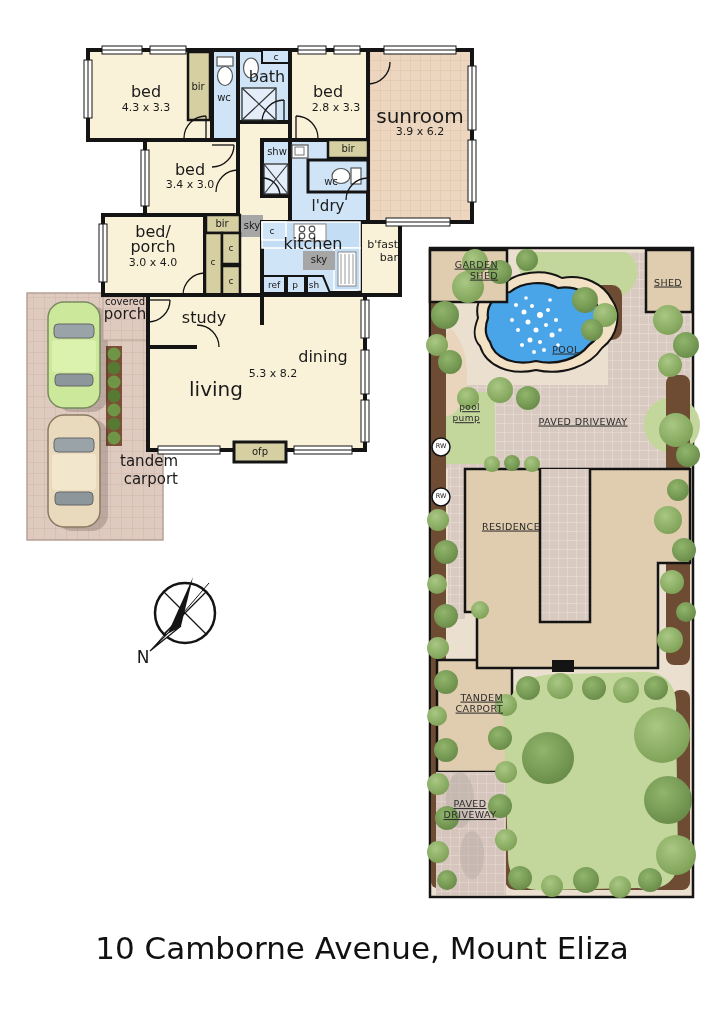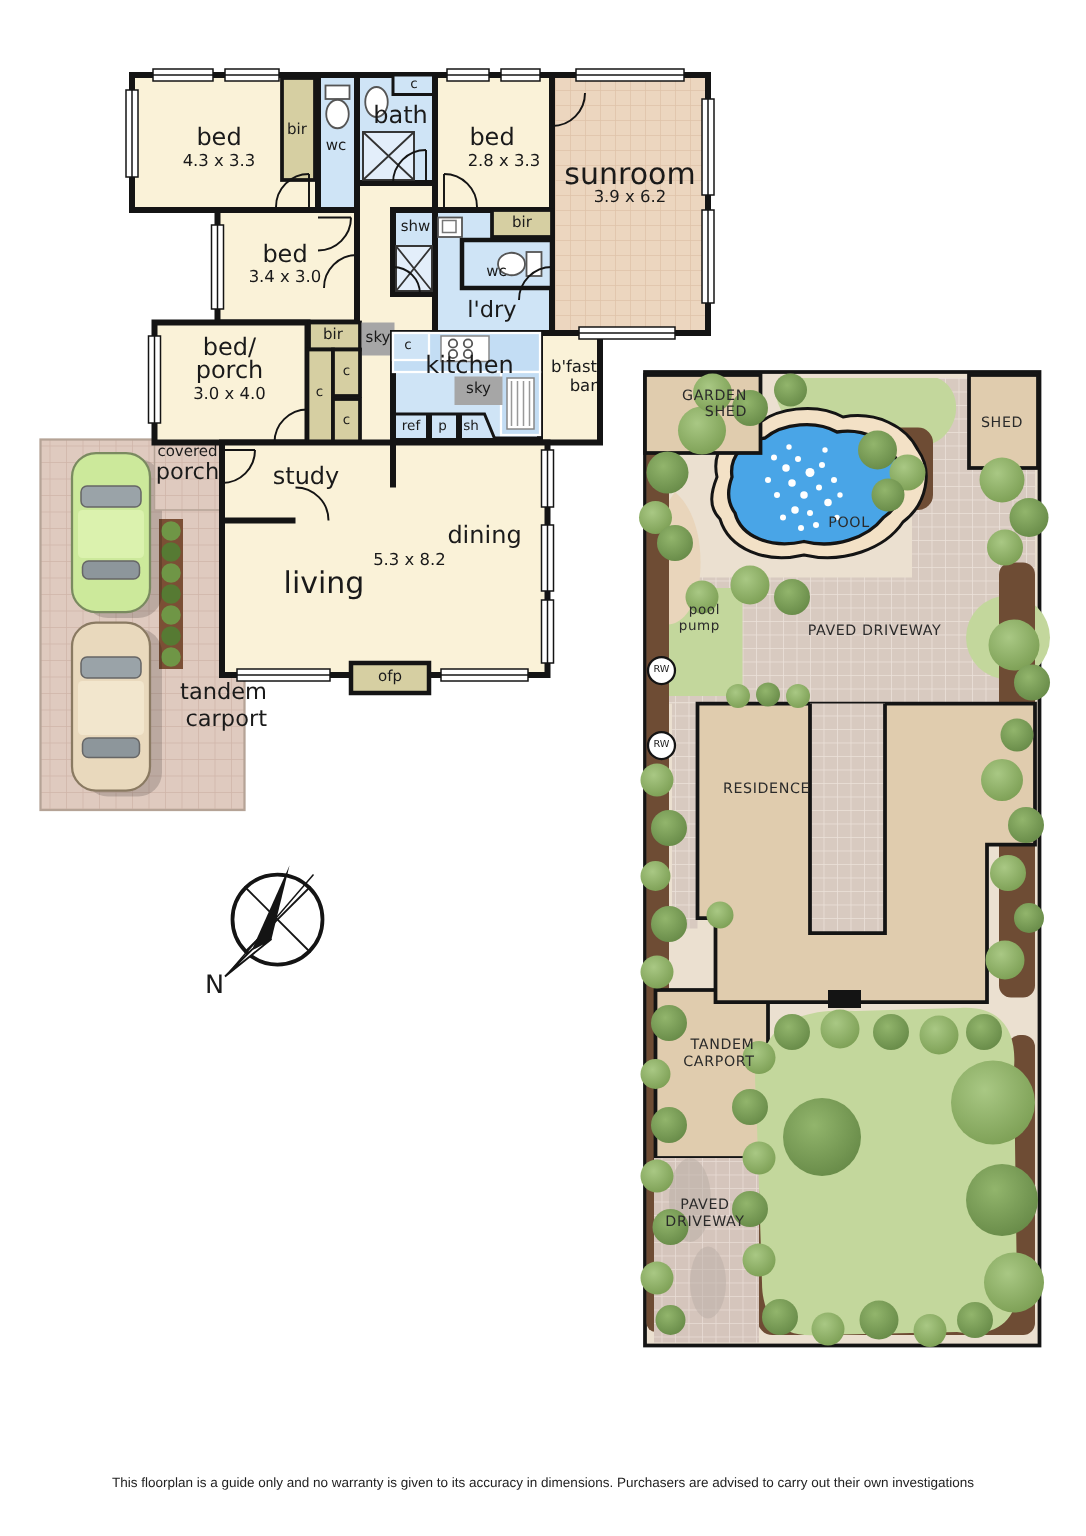--- a/index.html
+++ b/index.html
@@ -4,21 +4,21 @@
 <style>
   html,body{margin:0;padding:0;background:#fff;}
   #canvas{position:relative;width:724px;height:1024px;background:#fff;margin:0 auto;overflow:hidden;
           font-family:"DejaVu Sans",sans-serif;}
   #plan-svg{position:absolute;left:0;top:0;}
   .lb{position:absolute;color:#1a1a1a;white-space:nowrap;transform:translate(-50%,-50%);
       font-family:"DejaVu Sans",sans-serif;line-height:1.15;text-align:center;}
   .lbL{position:absolute;color:#1a1a1a;transform:translateY(-50%);
        font-family:"DejaVu Sans",sans-serif;line-height:1.2;text-align:right;}
   .wrap{white-space:normal;}
-  .site{color:#2a2a2a;letter-spacing:.4px;}
+  .site{color:#2a2a2a;letter-spacing:.4px;text-decoration:underline;}
   #title{position:absolute;left:0;top:930px;width:724px;text-align:center;font-size:31px;color:#111;
          font-family:"DejaVu Sans",sans-serif;}
   .disc{position:absolute;left:0;width:724px;text-align:center;font-size:9px;color:#222;
         font-family:"Liberation Sans",sans-serif;}
 </style>
 </head>
 <body>
 
 <div id="canvas">
 
@@ -389,15 +389,15 @@
 <div class="lbL wrap site" style="left:450px;top:413px;font-size:9px;width:30px">pool pump</div>
 <div class="lb site" style="left:583px;top:422px;font-size:9.5px">PAVED DRIVEWAY</div>
 <div class="lb site" style="left:511px;top:527px;font-size:9.5px">RESIDENCE</div>
 <div class="lbL wrap site" style="left:445px;top:703px;font-size:9.5px;width:58px">TANDEM CARPORT</div>
 <div class="lb wrap site" style="left:470px;top:810px;font-size:9.5px;width:60px">PAVED DRIVEWAY</div>
 <div class="lb" style="left:441px;top:447px;font-size:6.5px">RW</div>
 <div class="lb" style="left:441px;top:497px;font-size:6.5px">RW</div>
 
 <div class="lb" style="left:143px;top:658px;font-size:17px">N</div>
 
-<div class="disc" style="top:983px">This floorplan is a guide only and no warranty is given to  its accuracy in dimensions.  Purchasers are advised to carry out their own investigations</div>
+<div id="title">10 Camborne Avenue, Mount Eliza</div>
 
 </div>
 
 </body></html>

